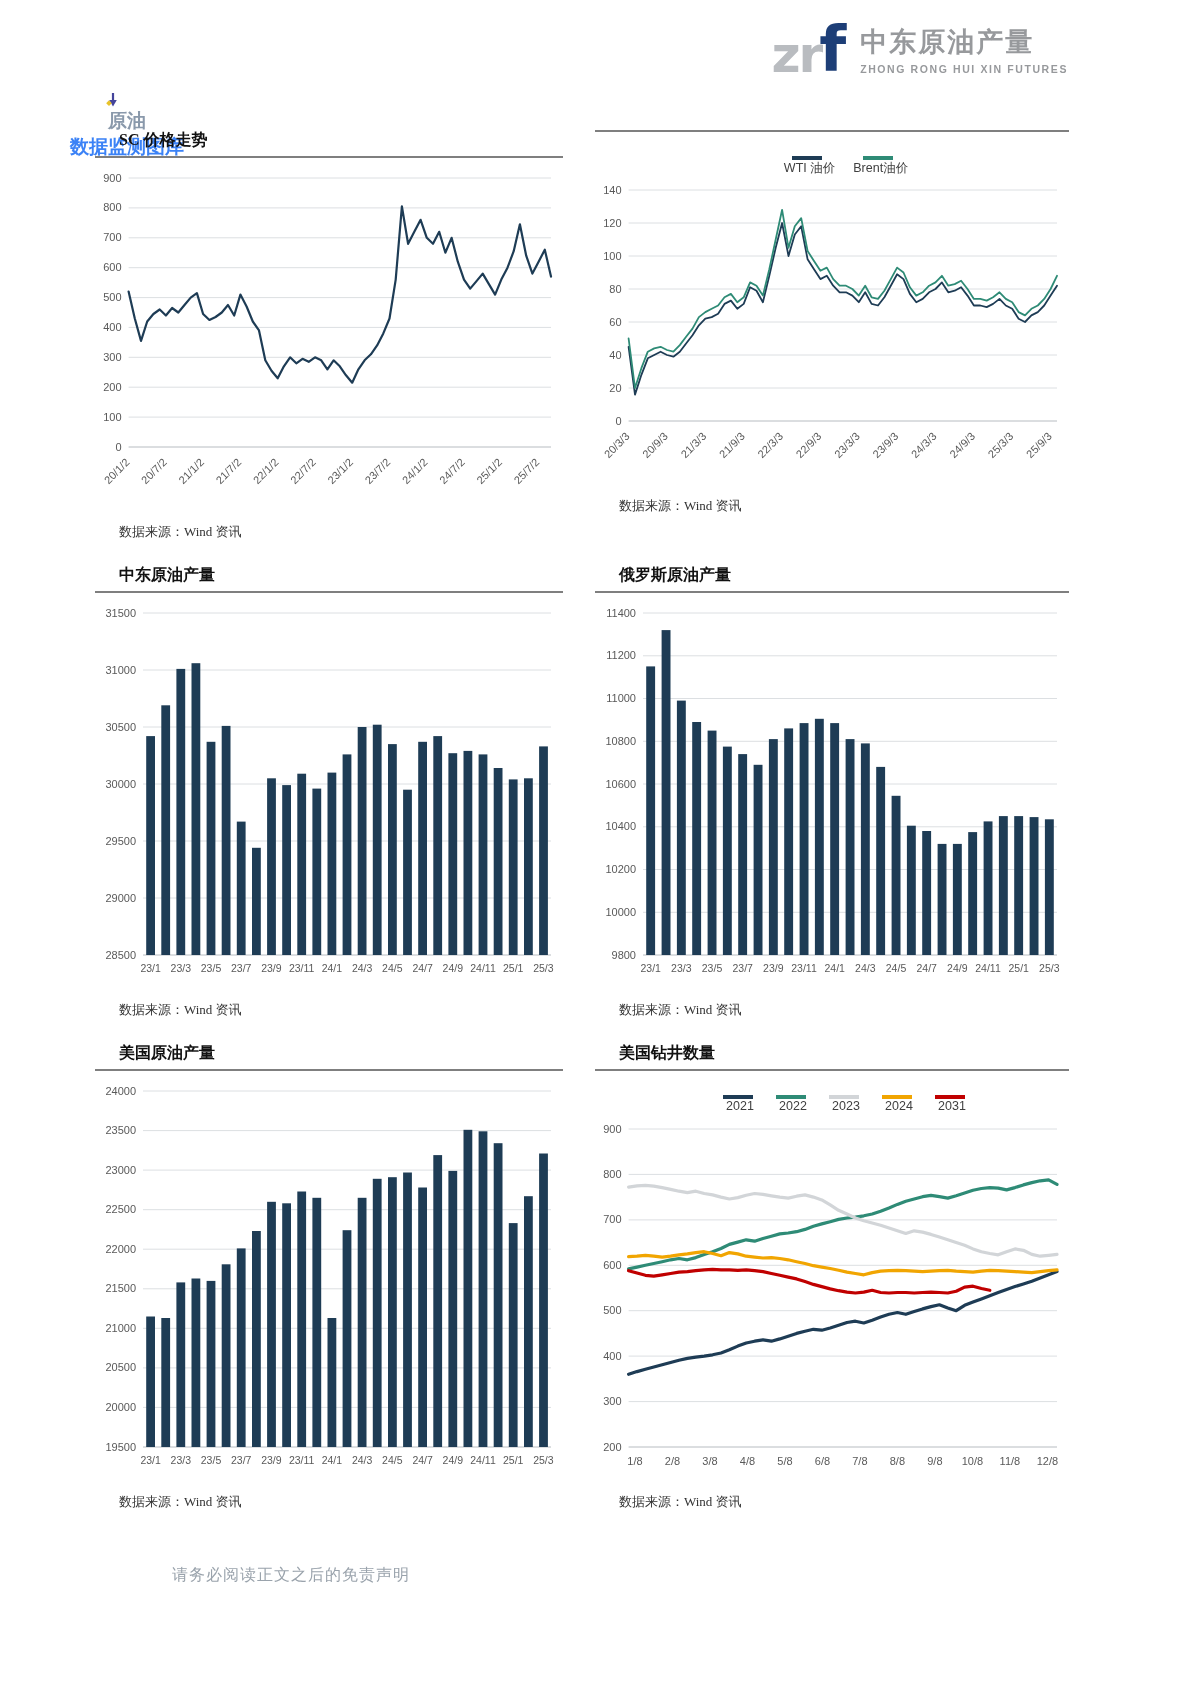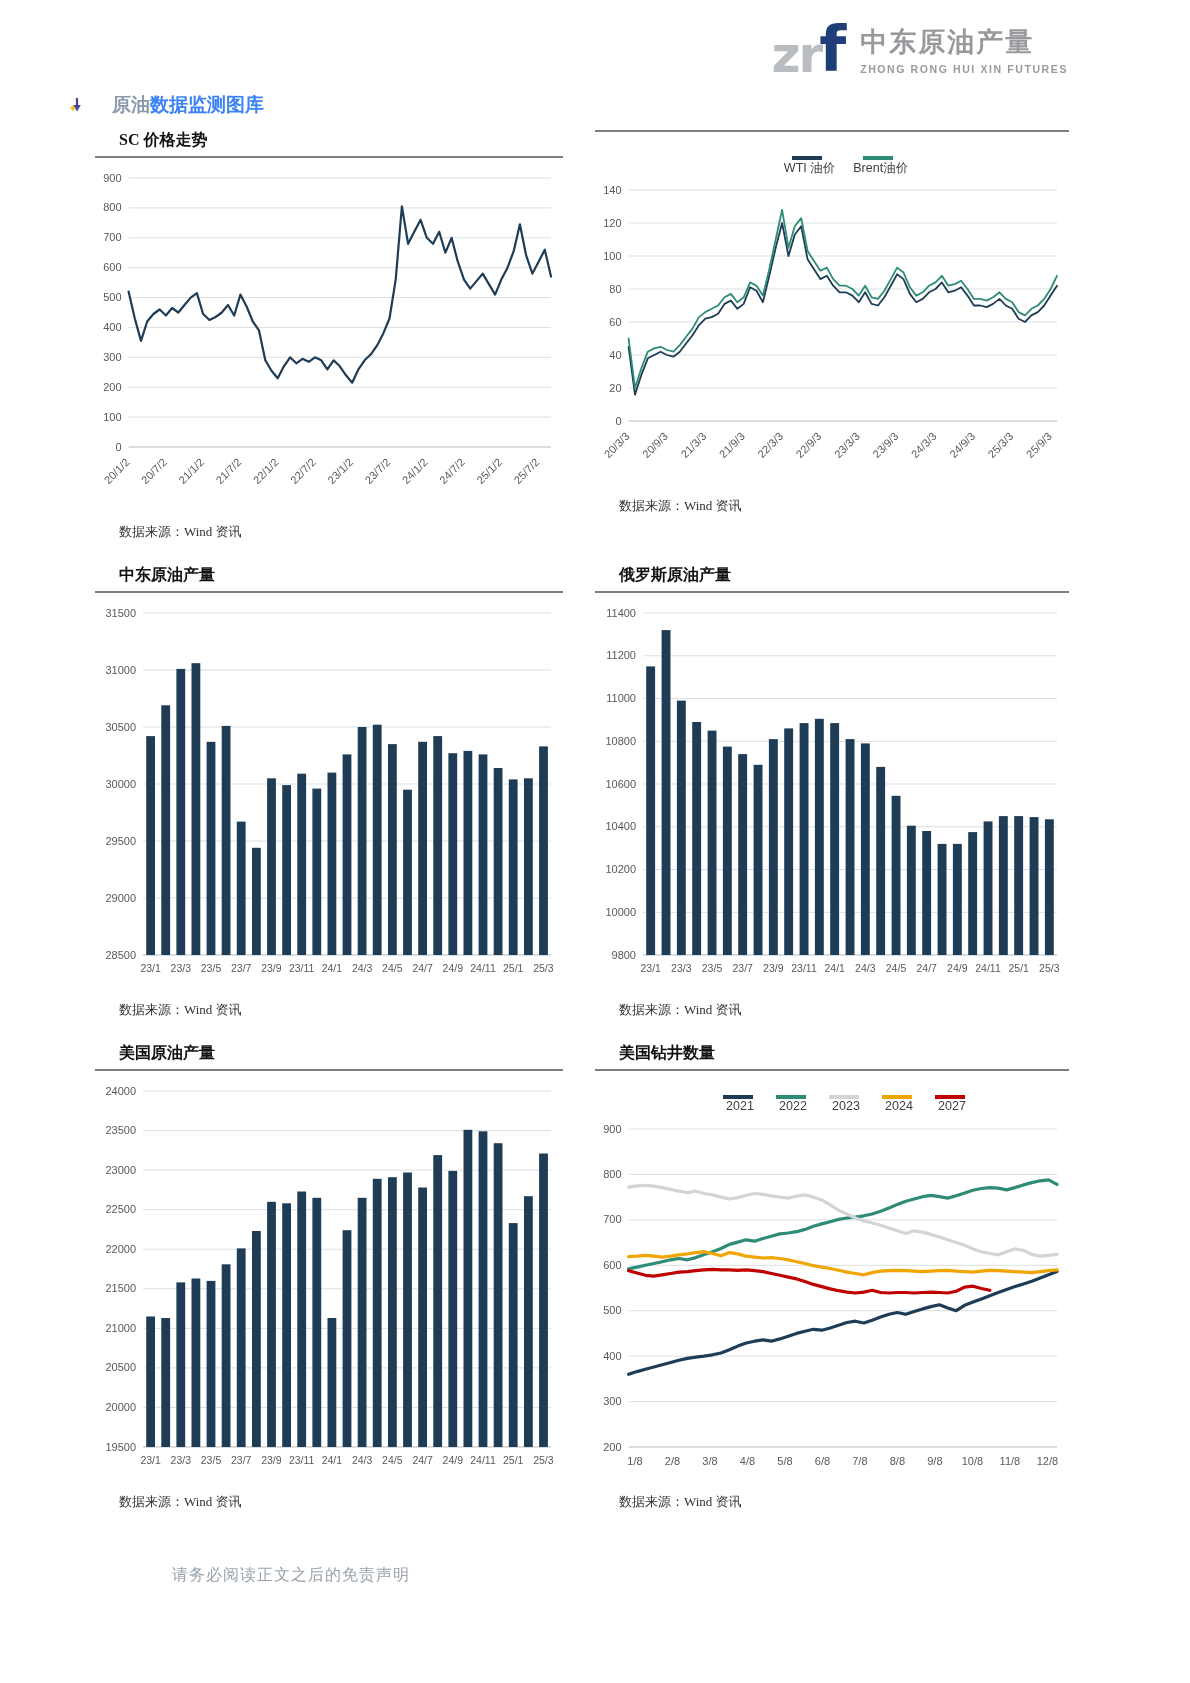--- a/index.html
+++ b/index.html
@@ -6,21 +6,21 @@
   .page{position:relative;width:1190px;height:1683px;background:#fff;overflow:hidden;
         font-family:"Liberation Sans",sans-serif;}
   
   .hdr{position:absolute;top:18px;right:122px;display:flex;align-items:center;gap:14px;}
   .logo-mark{display:flex;align-items:flex-end;line-height:1;}
   .logo-zr{font-family:"DejaVu Sans",sans-serif;font-weight:bold;font-size:50px;color:#b9bcc0;letter-spacing:-2px;}
   .logo-f{font-family:"DejaVu Sans",sans-serif;font-weight:bold;font-size:62px;color:#1d3e77;margin-left:-2px;}
   .logo-text .cn{font-family:"Liberation Serif",serif;font-weight:bold;font-size:27px;color:#97999c;letter-spacing:2px;}
   .logo-text .en{font-size:10.5px;color:#97999c;letter-spacing:1.6px;margin-top:3px;font-weight:bold;}
   
-  .section-title{position:absolute;top:92px;left:70px;display:flex;align-items:center;}
+  .section-title{position:absolute;top:92px;left:70px;display:flex;align-items:center;flex-direction:column;}
   .bullet{margin-right:28px;}
   .st-accent{font-family:"Liberation Serif",serif;font-weight:bold;font-size:19px;color:#8a99ab;}
   .st-rest{font-family:"Liberation Serif",serif;font-weight:bold;font-size:19px;color:#3b82f6;}
   
   .charts-grid{position:absolute;top:130px;left:95px;display:grid;
                grid-template-columns:468px 474px;column-gap:32px;}
   .chart-block{margin-bottom:24px;}
   .chart-title{margin:0 0 5px 24px;font-family:"Liberation Serif",serif;font-weight:bold;
                font-size:16px;color:#111;}
   .title-rule{height:2px;background:#7f7f7f;margin-bottom:6px;}
@@ -413,21 +413,21 @@
             <span class="lg-item">
               <span class="lg-line" style="background:#d2d5d8"></span>
               <span class="lg-lab">2023</span>
             </span>
             <span class="lg-item">
               <span class="lg-line" style="background:#f1a501"></span>
               <span class="lg-lab">2024</span>
             </span>
             <span class="lg-item">
               <span class="lg-line" style="background:#c00000"></span>
-              <span class="lg-lab">2027</span>
+              <span class="lg-lab">2031</span>
             </span>
           </div>
       </div>
       <div class="source">数据来源：Wind 资讯</div>
     </div>
 
   </div>
 
   <div class="footer">请务必阅读正文之后的免责声明</div>
 

